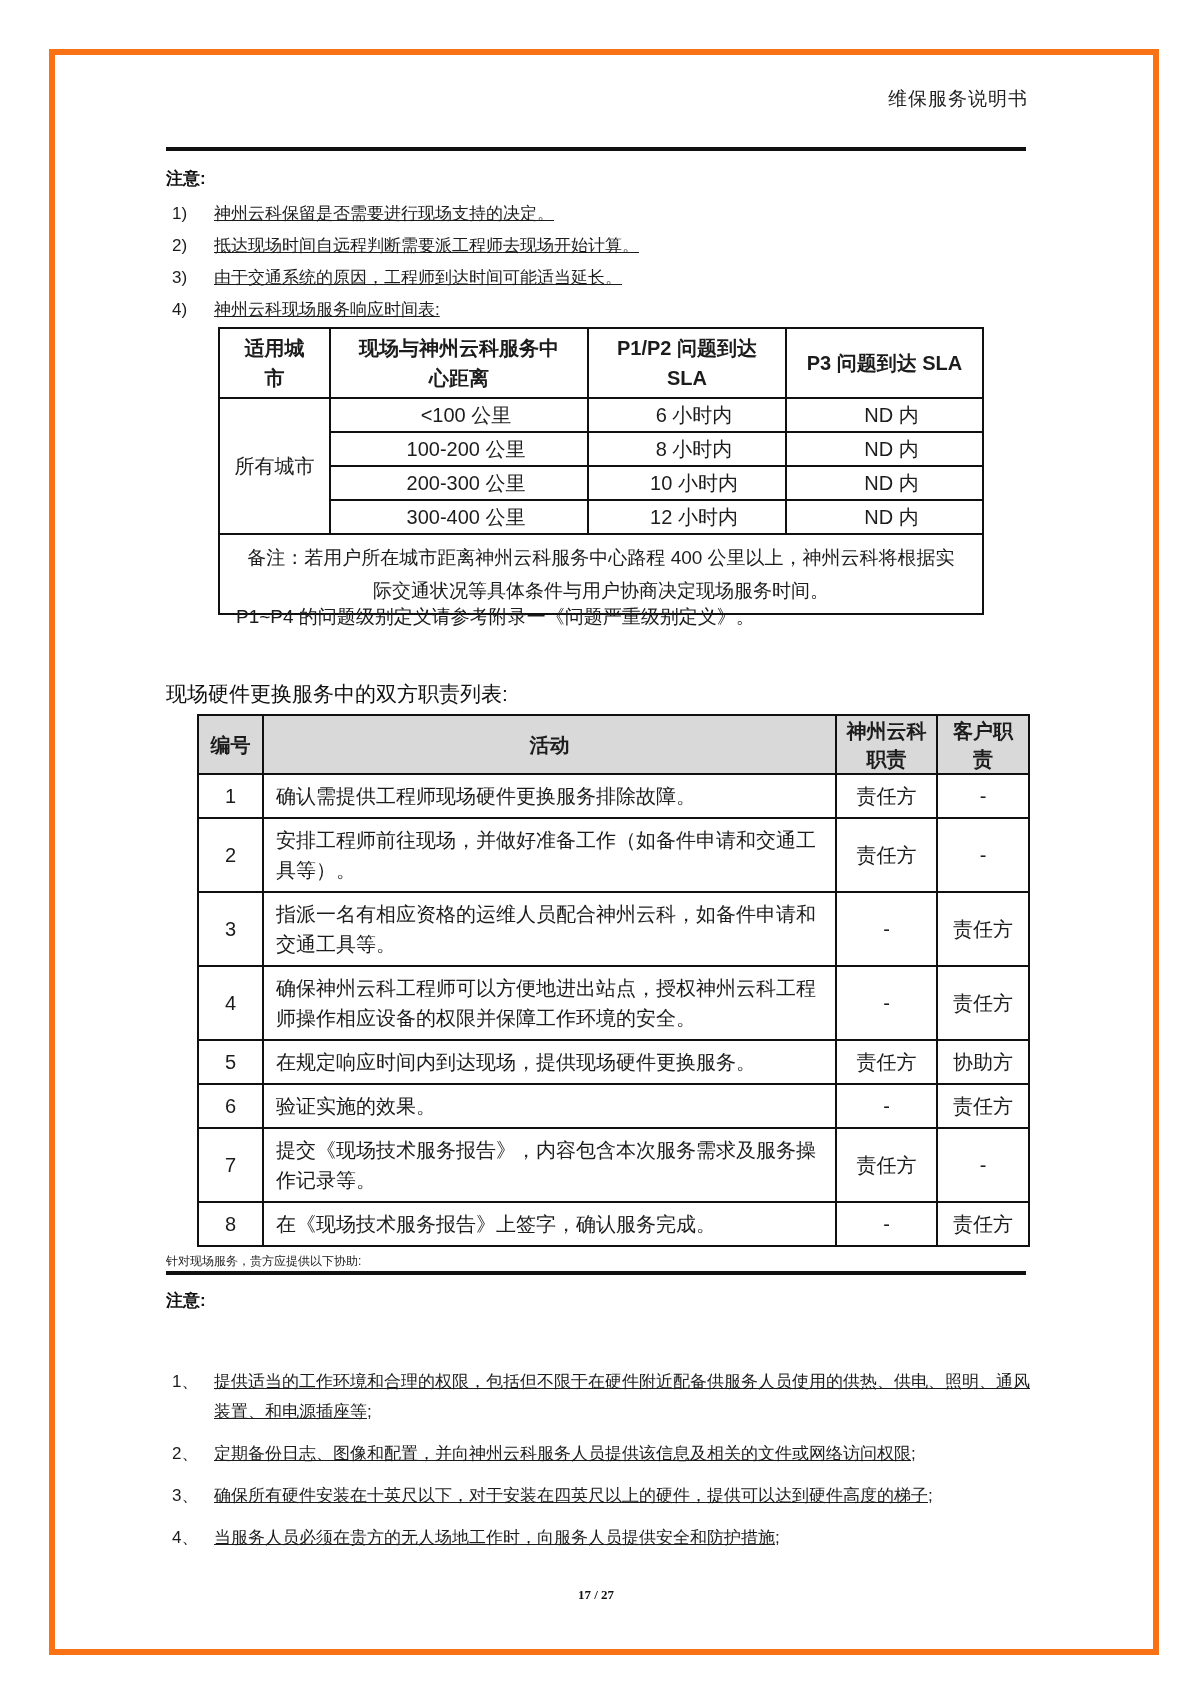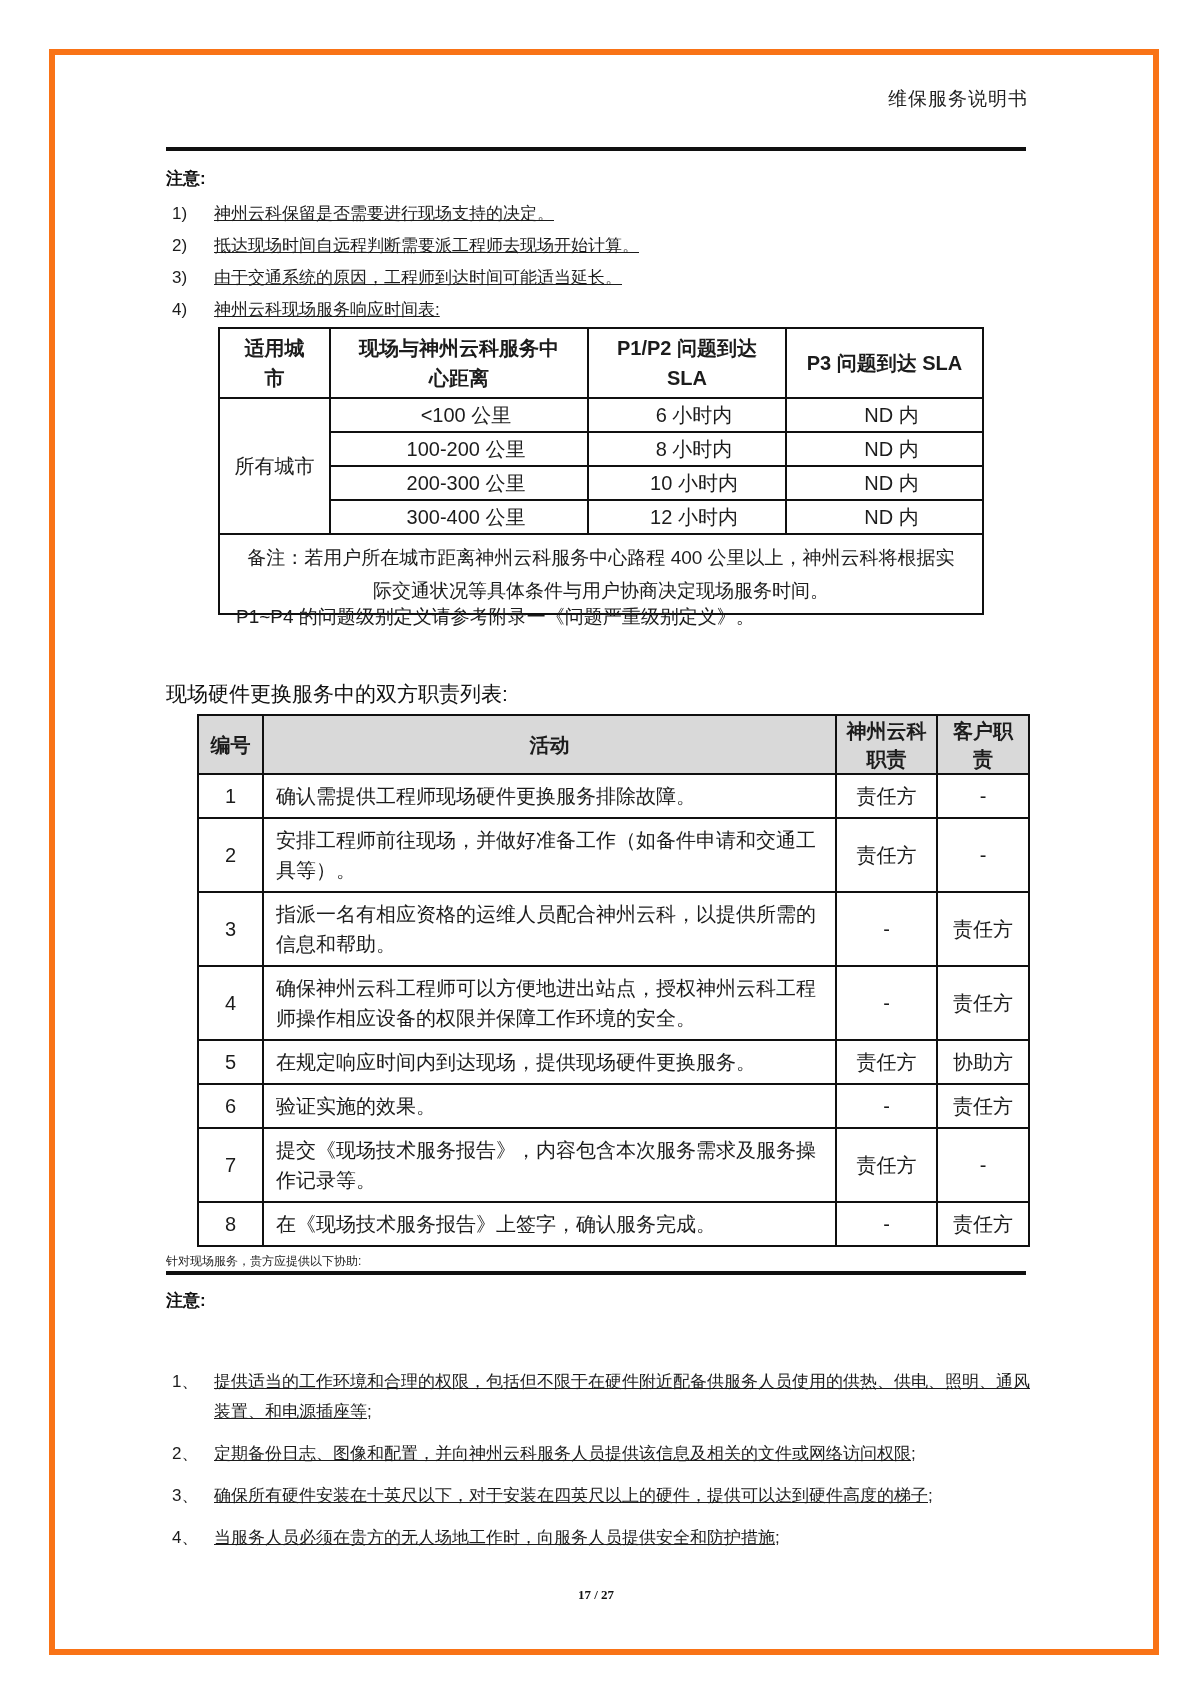--- a/index.html
+++ b/index.html
@@ -151,21 +151,21 @@
       <td class="c">-</td>
     </tr>
     <tr>
       <td class="c">2</td>
       <td>安排工程师前往现场，并做好准备工作（如备件申请和交通工具等）。</td>
       <td class="c">责任方</td>
       <td class="c">-</td>
     </tr>
     <tr>
       <td class="c">3</td>
-      <td>指派一名有相应资格的运维人员配合神州云科，以提供所需的信息和帮助。</td>
+      <td>指派一名有相应资格的运维人员配合神州云科，如备件申请和交通工具等。</td>
       <td class="c">-</td>
       <td class="c">责任方</td>
     </tr>
     <tr>
       <td class="c">4</td>
       <td>确保神州云科工程师可以方便地进出站点，授权神州云科工程师操作相应设备的权限并保障工作环境的安全。</td>
       <td class="c">-</td>
       <td class="c">责任方</td>
     </tr>
     <tr>

